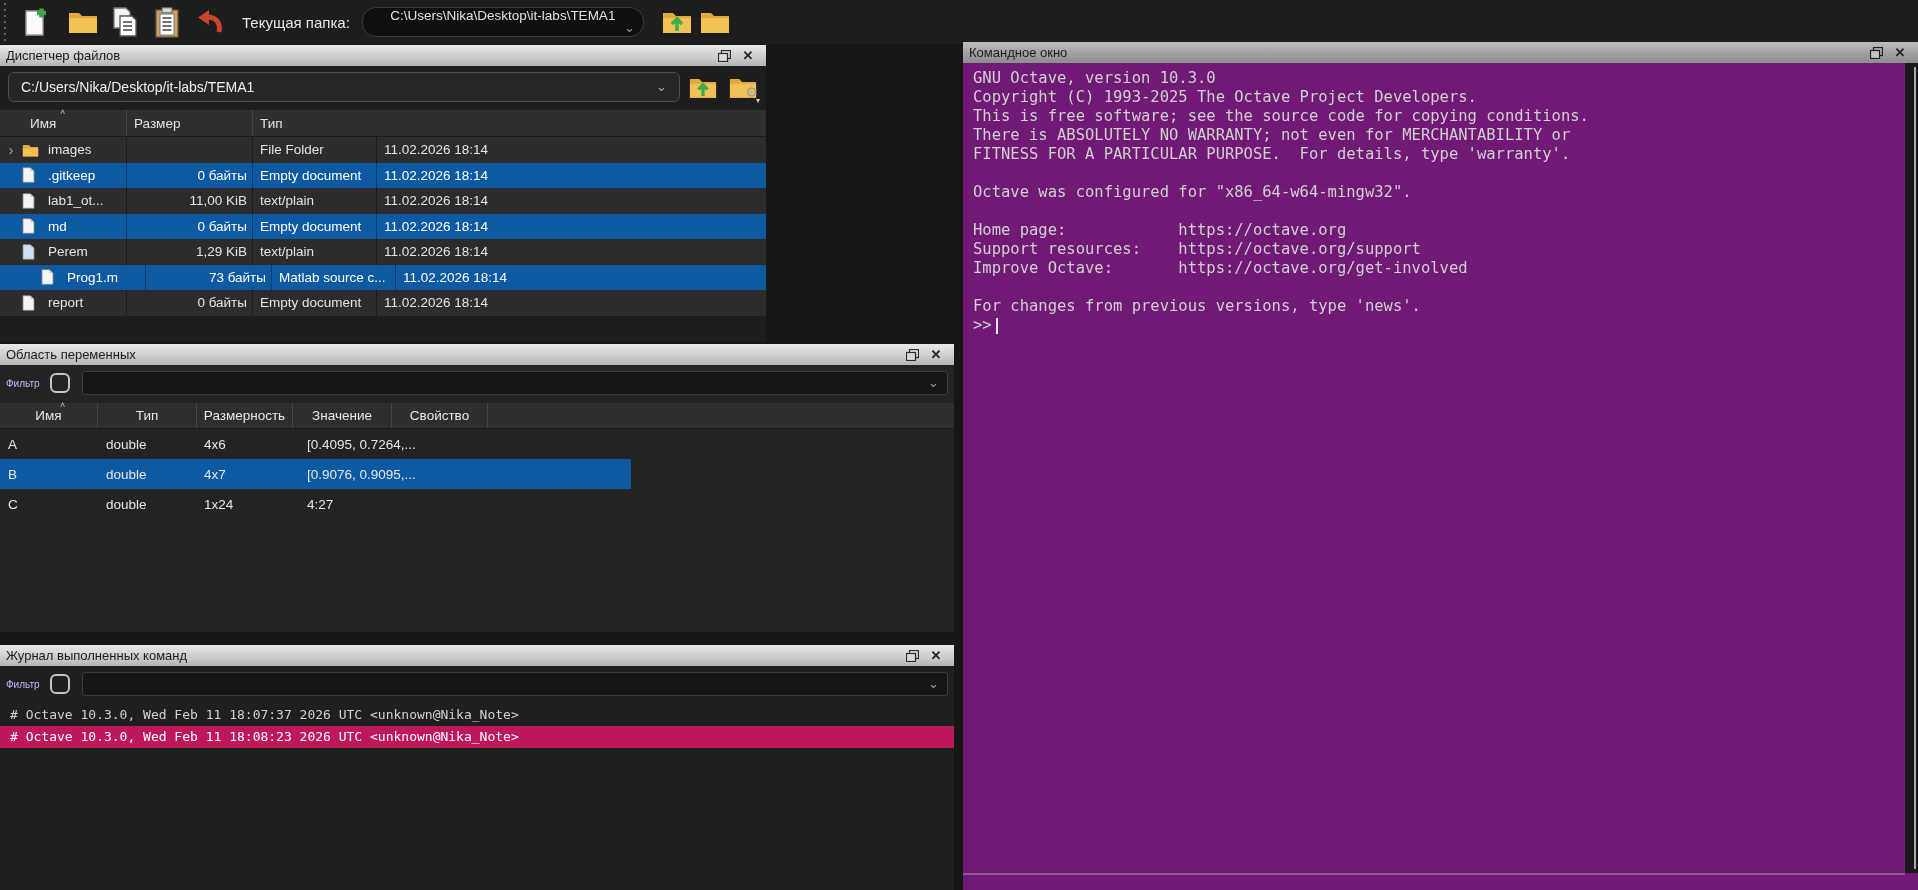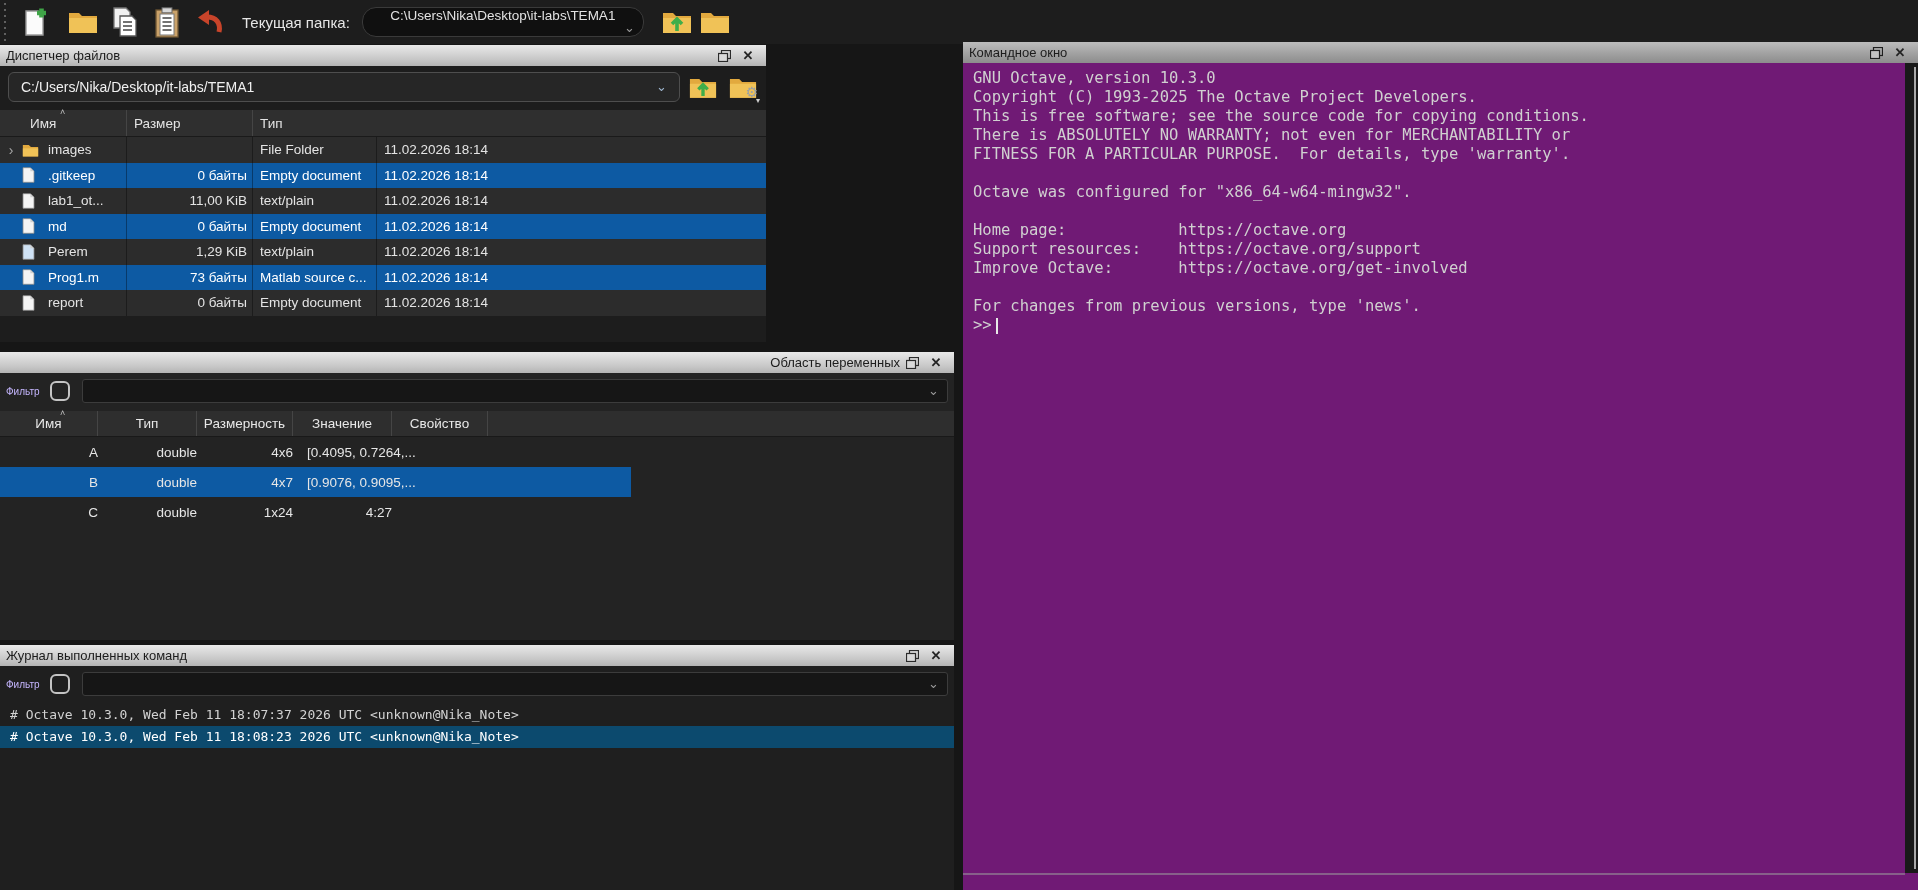--- a/index.html
+++ b/index.html
@@ -88,21 +88,21 @@
   .ws-row .sel-bar { position:absolute; left:0; top:0; height:100%; width:631px;
     background:#0d5aa3; z-index:0; }
   .ws-row .rc { position:relative; z-index:1; padding-left:8px; white-space:nowrap; overflow:visible; }
   .ws-row .rc.w-dims { padding-left:7px; } .ws-row .rc.w-val { padding-left:14px; }
 
   
   .hist-body { background:#1f1f1f; }
   .hist-list { margin-top:4px; font-family:"DejaVu Sans Mono", monospace; font-size:13px;
     color:#d2d2d2; }
   .hist-item { height:22px; line-height:22px; padding-left:10px; white-space:pre; }
-  .hist-item.sel { background:#0c4a6e; color:#ffffff; }
+  .hist-item.sel { background:#be185d; color:#ffffff; }
 
   
   .cw-body { background:#701a75; }
   .cw-text { padding:6px 0 0 10px; font-family:"DejaVu Sans Mono", monospace;
     font-size:15.5px; line-height:19px; color:#d0d0d0; white-space:pre; }
   .cw-promptline { display:flex; align-items:center; font-family:"DejaVu Sans Mono", monospace;
     font-size:15.5px; line-height:19px; color:#d0d0d0; padding-left:10px; white-space:pre; }
   .cw-cursor { display:inline-block; width:2px; height:16px; background:#e8e8e8; margin-left:4px; }
   .cw-vscroll { position:absolute; right:0; top:0; bottom:17px; width:13px; background:#191919; }
   .cw-vthumb { position:absolute; right:2px; top:4px; bottom:4px; width:2px; background:#a9a9a9; }
@@ -280,21 +280,21 @@
                     <path d="M8.4 .7L12 4.3H8.4z" fill="#cfcfcf"></path>
                   </svg>
                 </span>
                 <span class="f-label">Perem</span>
               </div>
               <div class="cell c-size">1,29 KiB</div>
               <div class="cell c-type">text/plain</div>
               <div class="cell c-date">11.02.2026 18:14</div>
             </div>
             <div class="fm-row sel">
-              <div class="cell c-name" style="padding-left: 0px;">
+              <div class="cell c-name" style="padding-left: 0px; margin-left: 19px;">
                 <span class="tree-chev"></span>
                 <span class="f-icon">
                   <svg width="13" height="16" viewBox="0 0 13 16">
                     <path d="M1 .7h7.4L12 4.3v11H1z" fill="#f4f4f4" stroke="#8a8a8a" stroke-width=".8"></path>
                     <path d="M8.4 .7L12 4.3H8.4z" fill="#cfcfcf"></path>
                   </svg>
                 </span>
                 <span class="f-label">Prog1.m</span>
               </div>
               <div class="cell c-size">73 байты</div>
@@ -314,21 +314,21 @@
               </div>
               <div class="cell c-size">0 байты</div>
               <div class="cell c-type">Empty document</div>
               <div class="cell c-date">11.02.2026 18:14</div>
             </div>
           </div>
       </div>
     </div>
   </div>
 
-  <div class="dock" style="left:0; top:352px; width:954px; height:288px;text-align:right;">
+  <div class="dock" style="left:0; top:344px; width:954px; height:288px;">
     <div class="titlebar">
       <span class="t-title">Область переменных</span>
       <span class="tb-winbtn">
         <svg width="13" height="12" viewBox="0 0 13 12">
           <rect x="3.5" y="0.5" width="9" height="8" fill="none" stroke="#2b2b2b" stroke-width="1.2"></rect>
           <rect x="0.5" y="3.5" width="9" height="8" fill="#d9d9d9" stroke="#2b2b2b" stroke-width="1.2"></rect>
         </svg>
       </span>
       <span class="tb-winbtn">✕</span>
     </div>

